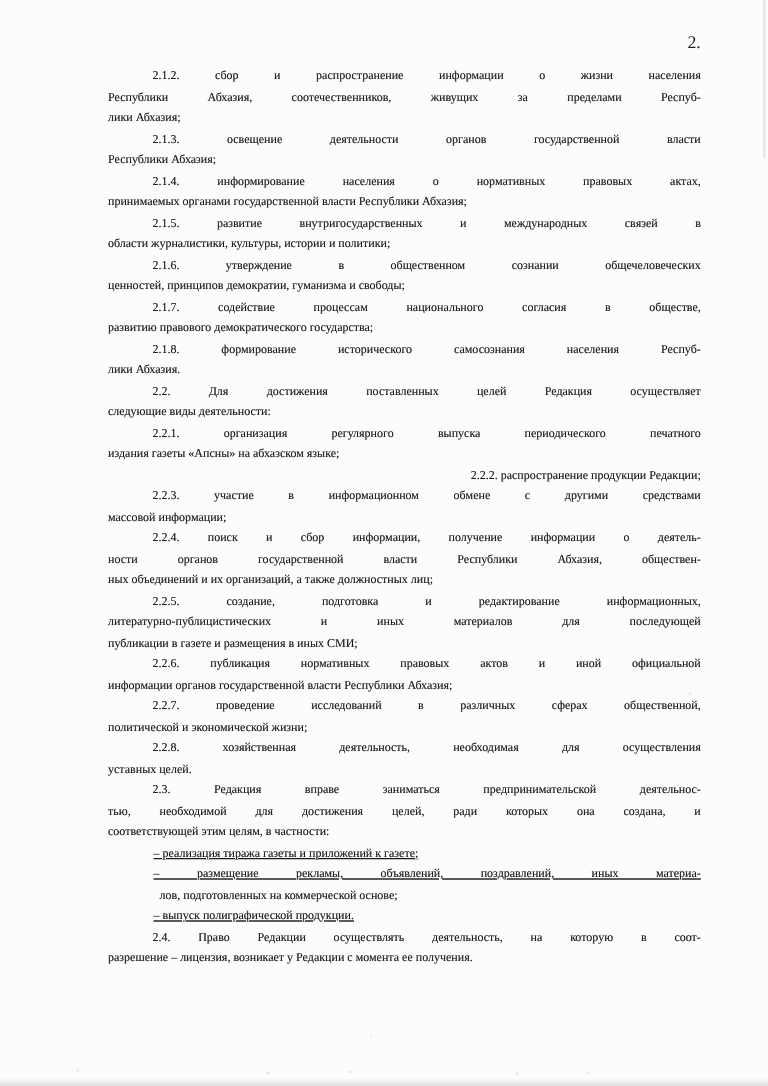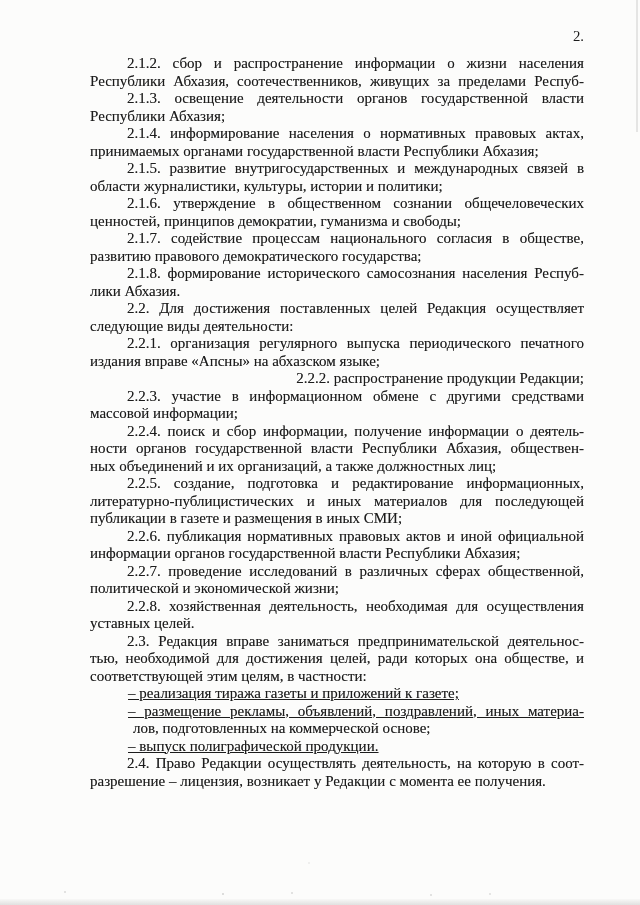--- a/index.html
+++ b/index.html
@@ -26,21 +26,21 @@
     font-size: 14.8px;
     line-height: 17.5px;
     color: #1c1c1c;
   }
   .doc {
     position: absolute;
     left: 90px;
     top: 55px;
     width: 494px;
     font-family: "Liberation Serif", "DejaVu Serif", serif;
-    font-size: 15px;
+    font-size: 10px;
     line-height: 17.5px;
     color: #1c1c1c;
     text-shadow: 0 0 0.4px rgba(20,20,20,0.45); 
   }
   .para { margin: 0; }
   .tline {
     text-align: left;
     white-space: normal;
   }
   
@@ -92,20 +92,21 @@
 <body>
 
 <div class="paper"></div>
 
 <div class="pagenum">2.</div>
 
 <div class="doc">
     <div class="para numbered">
       <div class="tline first jfy">2.1.2. сбор и распространение информации о жизни населения</div>
       <div class="tline hang jfy">Республики Абхазия, соотечественников, живущих за пределами Респуб-</div>
+      <div class="tline hang">лики Абхазия;</div>
     </div>
     <div class="para numbered">
       <div class="tline first jfy">2.1.3. освещение деятельности органов государственной власти</div>
       <div class="tline hang">Республики Абхазия;</div>
     </div>
     <div class="para numbered">
       <div class="tline first jfy">2.1.4. информирование населения о нормативных правовых актах,</div>
       <div class="tline hang">принимаемых органами государственной власти Республики Абхазия;</div>
     </div>
     <div class="para numbered">
@@ -123,21 +124,21 @@
     <div class="para numbered">
       <div class="tline first jfy">2.1.8. формирование исторического самосознания населения Респуб-</div>
       <div class="tline hang">лики Абхазия.</div>
     </div>
     <div class="para numbered">
       <div class="tline first jfy">2.2. Для достижения поставленных целей Редакция осуществляет</div>
       <div class="tline hang">следующие виды деятельности:</div>
     </div>
     <div class="para numbered">
       <div class="tline first jfy">2.2.1. организация регулярного выпуска периодического печатного</div>
-      <div class="tline hang">издания вправе «Апсны» на абхазском языке;</div>
+      <div class="tline hang">издания газеты «Апсны» на абхазском языке;</div>
     </div>
     <div class="para numbered">
       <div class="tline first">2.2.2. распространение продукции Редакции;</div>
     </div>
     <div class="para numbered">
       <div class="tline first jfy">2.2.3. участие в информационном обмене с другими средствами</div>
       <div class="tline hang">массовой информации;</div>
     </div>
     <div class="para numbered">
       <div class="tline first jfy">2.2.4. поиск и сбор информации, получение информации о деятель-</div>
@@ -156,21 +157,21 @@
     <div class="para numbered">
       <div class="tline first jfy">2.2.7. проведение исследований в различных сферах общественной,</div>
       <div class="tline hang">политической и экономической жизни;</div>
     </div>
     <div class="para numbered">
       <div class="tline first jfy">2.2.8. хозяйственная деятельность, необходимая для осуществления</div>
       <div class="tline hang">уставных целей.</div>
     </div>
     <div class="para numbered">
       <div class="tline first jfy">2.3. Редакция вправе заниматься предпринимательской деятельнос-</div>
-      <div class="tline hang jfy">тью, необходимой для достижения целей, ради которых она обществе, и</div>
+      <div class="tline hang jfy">тью, необходимой для достижения целей, ради которых она создана, и</div>
       <div class="tline hang">соответствующей этим целям, в частности:</div>
     </div>
     <div class="para dash">
       <div class="tline first">– реализация тиража газеты и приложений к газете;</div>
     </div>
     <div class="para dash">
       <div class="tline first jfy">– размещение рекламы, объявлений, поздравлений, иных материа-</div>
       <div class="tline hang">лов, подготовленных на коммерческой основе;</div>
     </div>
     <div class="para dash">

